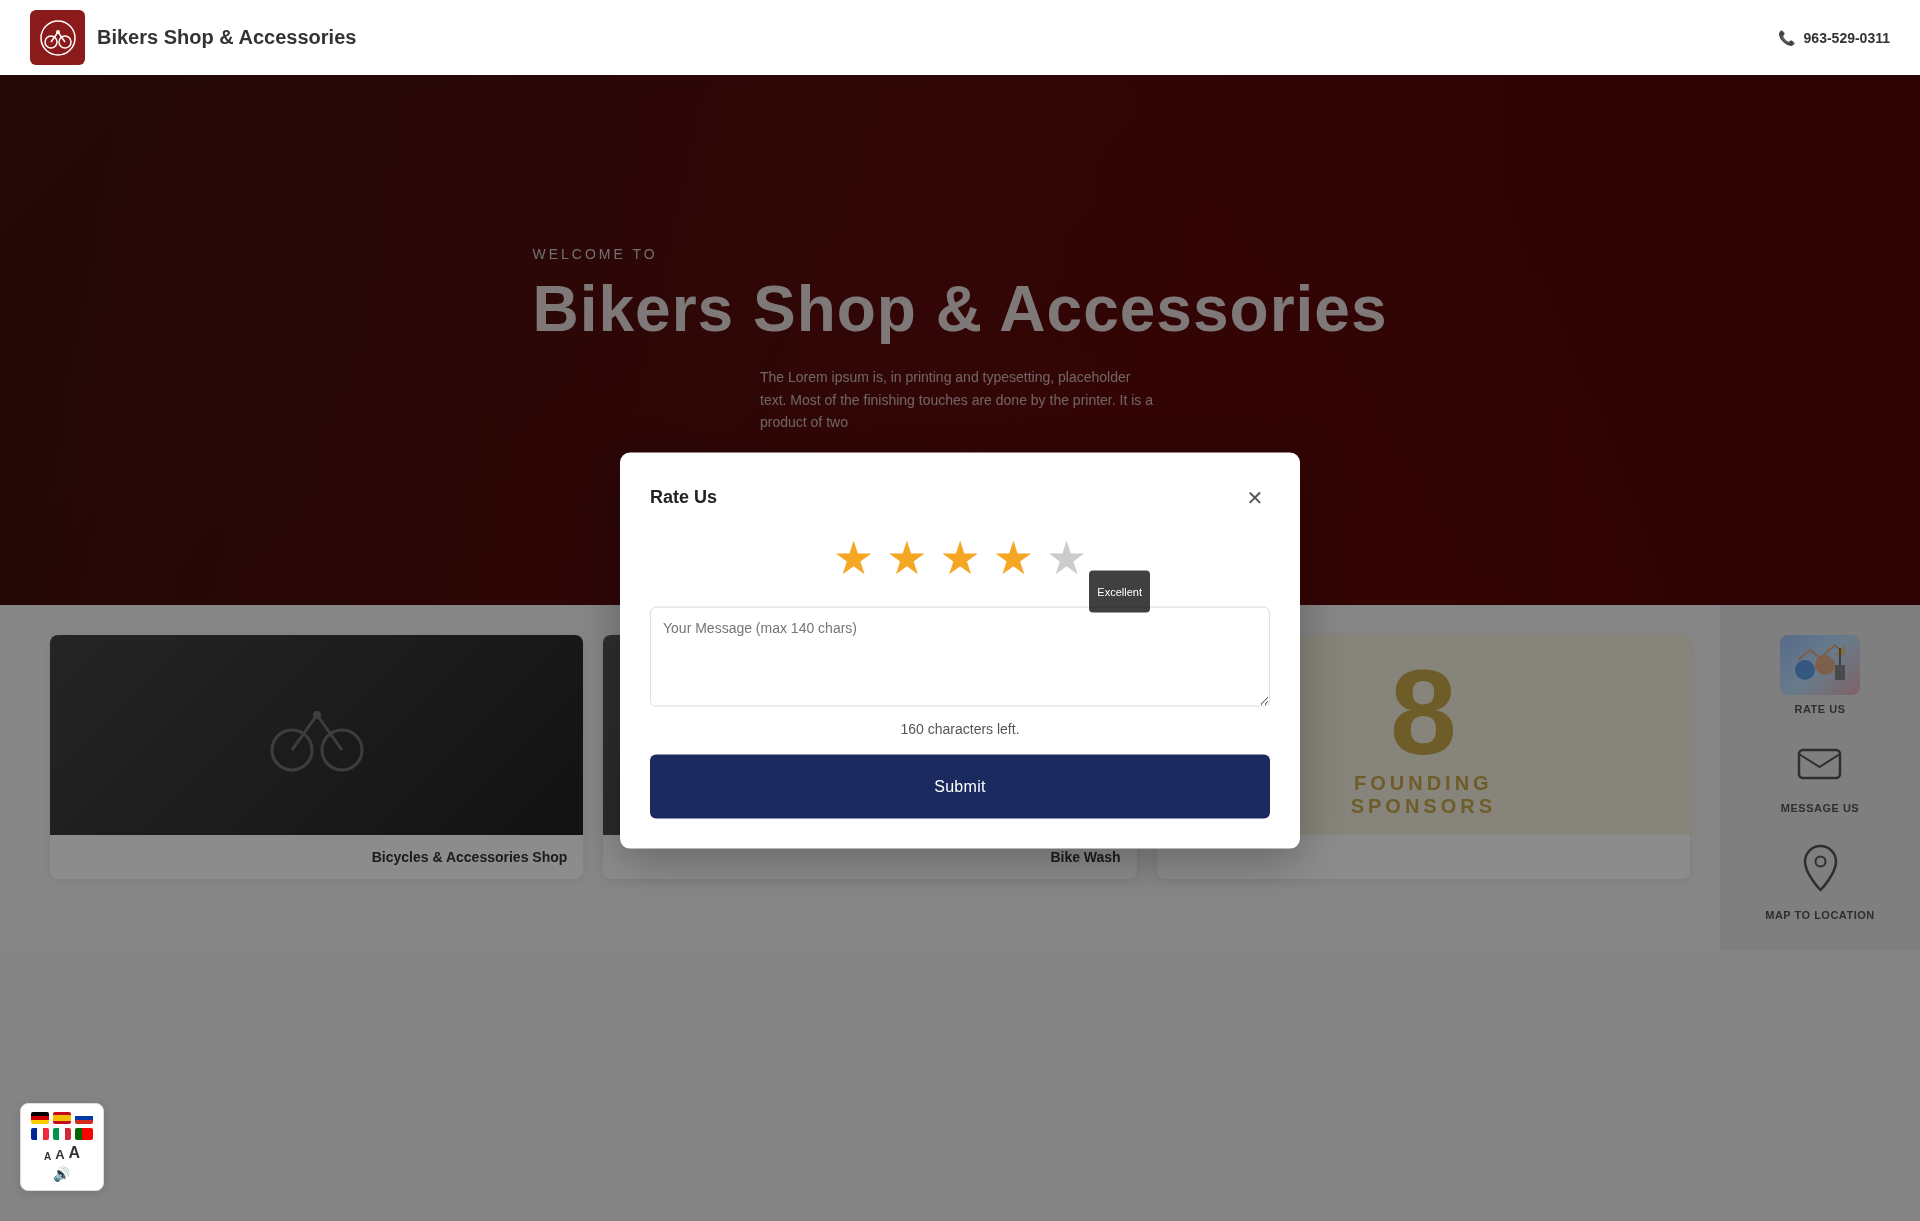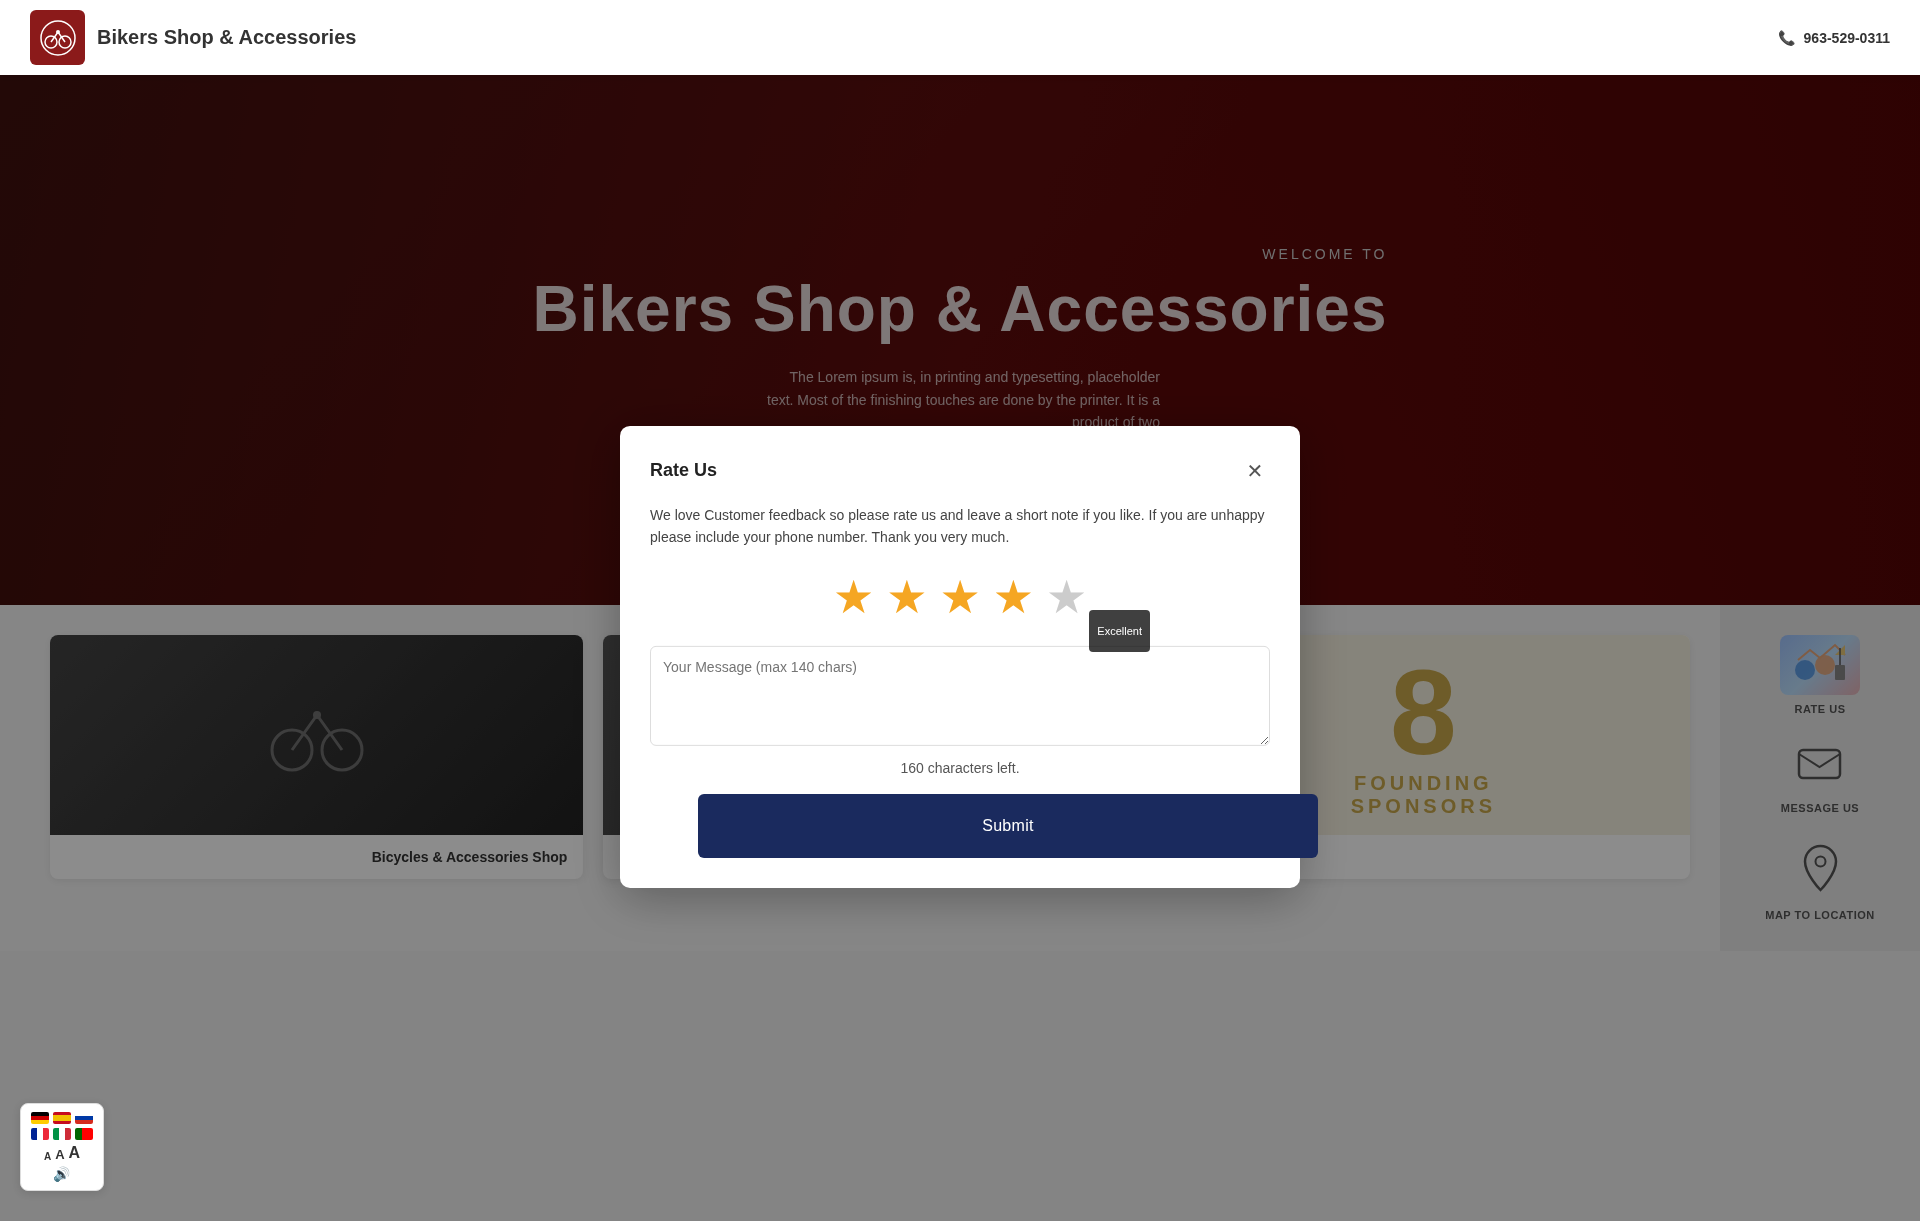--- a/index.html
+++ b/index.html
@@ -81,21 +81,21 @@
     
     .hero-bg {
       position: absolute;
       inset: 0;
       background:
         linear-gradient(to right, rgba(40,30,20,0.7) 0%, rgba(120,20,20,0.5) 50%, rgba(80,10,10,0.8) 100%);
     }
     .hero-content {
       position: relative;
       z-index: 2;
-      text-align: right;
+      text-align: left;
       color: #fff;
     }
     .hero-welcome {
       font-size: 14px;
       letter-spacing: 3px;
       color: #ccc;
       margin-bottom: 10px;
     }
     .hero-title {
       font-size: 64px;
@@ -212,21 +212,20 @@
       width: 100%;
       height: 64px;
       background: #1a2a5e;
       color: #fff;
       border: none;
       border-radius: 6px;
       font-size: 16px;
       font-weight: 500;
       cursor: pointer;
       letter-spacing: 0.3px;
-      margin-left: 48px;
     }
 
     
     .bottom-section {
       display: flex;
       gap: 0;
       background: #f5f5f5;
       margin-top: 0;
     }
     .cards-area {
@@ -401,21 +400,20 @@
       The Lorem ipsum is, in printing and typesetting, placeholder text. Most of the finishing touches are done by the printer. It is a product of two
     </p>
   </div>
 </section>
 
 <div class="modal">
   <div class="modal-header">
     <h2 class="modal-title">Rate Us</h2>
     <button class="modal-close">✕</button>
   </div>
-  <p class="modal-desc">We love Customer feedback so please rate us and leave a short note if you like. If you are unhappy please include your phone number. Thank you very much.</p>
 
   <div class="stars-container">
     <span class="star star-filled">★</span>
     <span class="star star-filled">★</span>
     <span class="star star-filled">★</span>
     <span class="star star-filled">★</span>
     <span class="star star-empty">★</span>
     <div class="star-tooltip">Excellent</div>
   </div>
 

